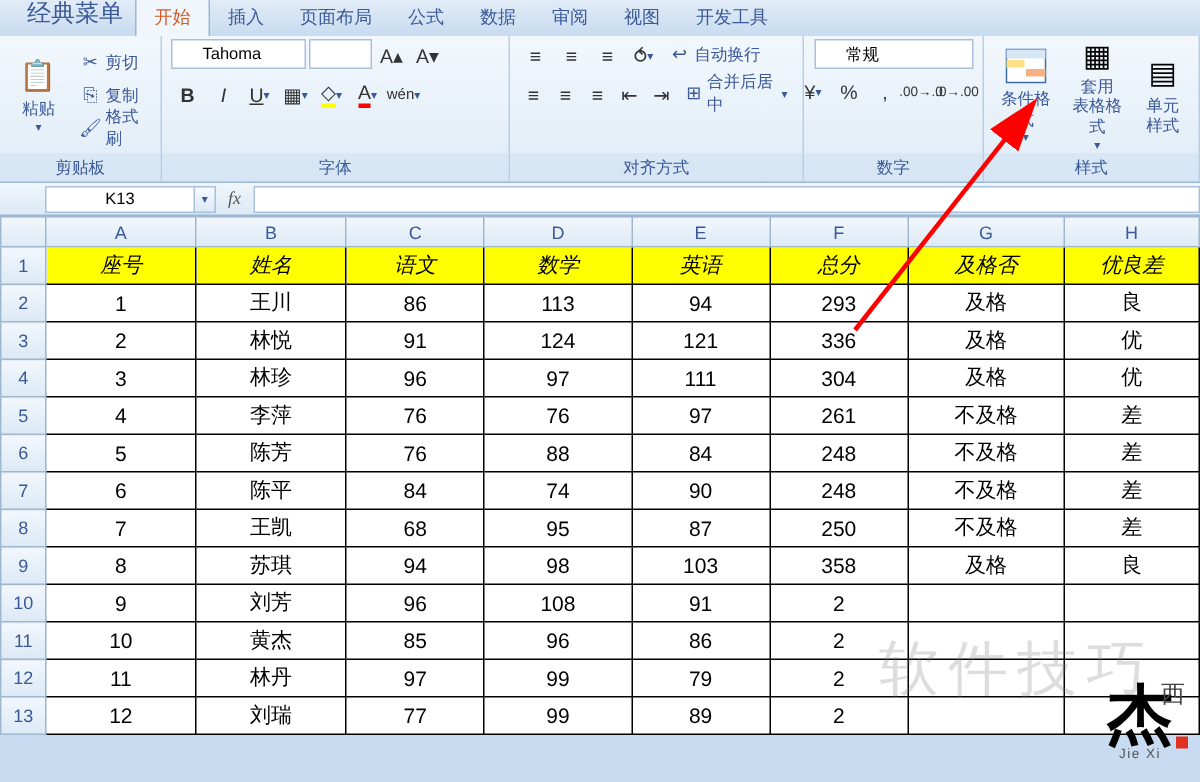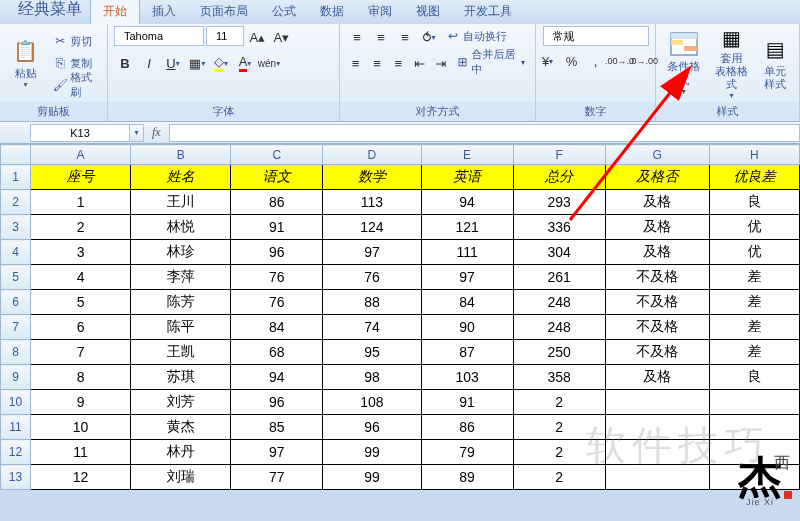--- a/index.html
+++ b/index.html
@@ -20,21 +20,21 @@
 .big-label { font-size: 11px; color: #3b5998; text-align: center; line-height: 1.2; margin-top: 2px; }
 .drop-arrow { font-size: 8px; color: #3b5998; }
 
 .col-stack { display: flex; flex-direction: column; gap: 2px; }
 .small-btn { display: flex; align-items: center; gap: 3px; padding: 1px 4px; font-size: 11px; color: #3b5998; height: 20px; border-radius: 2px; }
 .small-icon { width: 14px; height: 14px; display: inline-flex; align-items: center; justify-content: center; font-size: 12px; }
 
 .row-btns { display: flex; gap: 2px; }
 .tool-btn { width: 22px; height: 22px; display: flex; align-items: center; justify-content: center; border: 1px solid transparent; border-radius: 2px; font-size: 13px; color: #333; }
 
-.font-select { background: #fff; border: 1px solid #a8c0dc; height: 20px; font-size: 11px; padding: 0 9px; }
+.font-select { background: #fff; border: 1px solid #a8c0dc; height: 20px; font-size: 11px; padding: 0 20px; }
 .font-name { width: 90px; }
 .font-size { width: 38px; }
 
 .namebox-bar { background: linear-gradient(#f0f6fb,#dce9f5); height: 22px; display: flex; align-items: center; border-bottom: 1px solid #9bb7d6; justify-content: space-between; }
 .namebox { background: #fff; border: 1px solid #a8c0dc; width: 100px; height: 18px; font-size: 11px; text-align: center; margin-left: 30px; }
 .nb-drop { width: 14px; height: 18px; border: 1px solid #a8c0dc; border-left: none; background: linear-gradient(#f8fbfe,#dce9f5); font-size: 8px; display: flex; align-items: center; justify-content: center; color: #3b5998; }
 .fx-label { font-style: italic; font-family: Georgia, serif; font-size: 12px; padding: 0 8px; color: #555; }
 .formula-bar { flex: 1; background: #fff; border: 1px solid #a8c0dc; height: 18px; }
 
 .sheet { background: #fff; }
@@ -184,21 +184,21 @@
             <span class="small-icon">⊞</span>
             <span>合并后居中</span>
             <span class="drop-arrow">▾</span>
           </div>
       </div>
     </div>
     <div class="ribbon-group-label">对齐方式</div>
   </div>
 
   <div class="ribbon-group" style="width:120px">
-    <div class="ribbon-group-body" style="flex-direction:column;align-items:center;gap:4px">
+    <div class="ribbon-group-body" style="flex-direction:column;align-items:flex-end;gap:4px">
       <input class="font-select" style="width: 106px;" value="常规">
       <div class="row-btns">
         <span class="tool-btn">
             <span>¥</span>
             <span class="drop-arrow">▾</span>
           </span>
         <span class="tool-btn">
             <span>%</span>
           </span>
         <span class="tool-btn">

